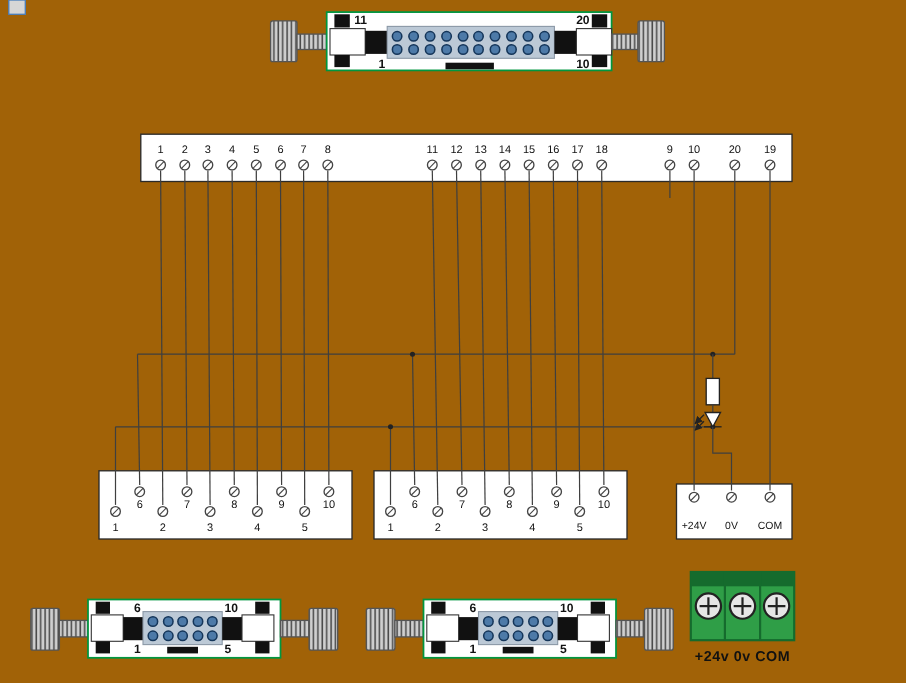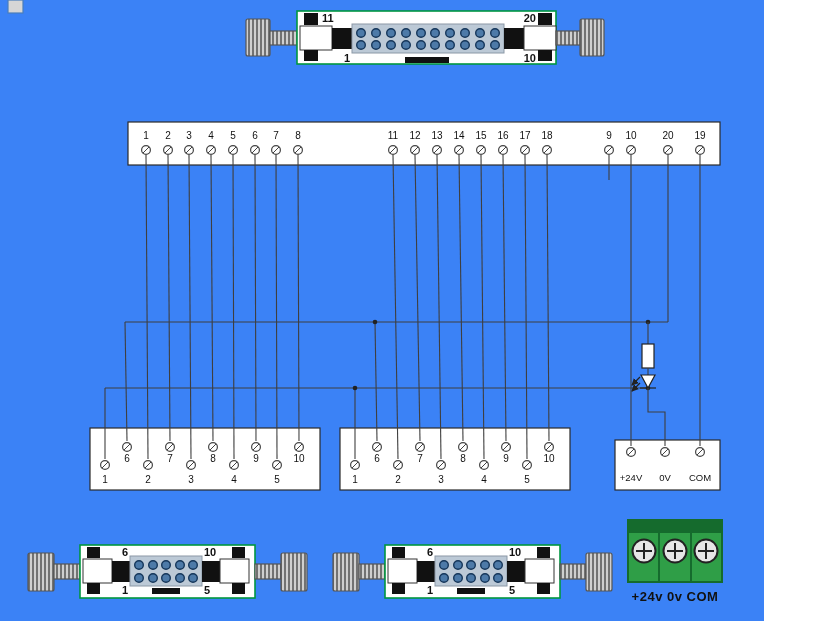--- a/index.html
+++ b/index.html
@@ -1,16 +1,16 @@
 <!DOCTYPE html>
 <html style="--green: #009640; --pin: #4d7aa8; --pin_border: #15365a; --strip: #bcc9d6; --wire: #3f3f3f; --photo_green: #2f9e47; --photo_green_dark: #156b2d;"><head>
 <meta charset="utf-8">
 <style>
   html,body { margin:0; padding:0; background:#ffffff; }
-  .canvas { position:relative; width:764px; height:621px; background:#3b82f6; overflow:hidden; }
+  .canvas { position:relative; width:824px; height:621px; background:#a16207; overflow:hidden; }
   svg { display:block; }
   text { font-family:"Liberation Sans", sans-serif; fill:#111111; }
   .tnum   { font-size:10px; text-anchor:middle; }
   .rowlab { font-size:10px; text-anchor:middle; }
   .pwrlab { font-size:9.5px; text-anchor:middle; }
   .corner { font-size:11px; font-weight:bold; }
   .cap    { font-size:13px; font-weight:bold; text-anchor:middle; letter-spacing:0.5px; }
   .wire     { stroke:var(--wire,#3f3f3f); stroke-width:1.1; fill:none; }
   .greenbox { fill:#ffffff; stroke:var(--green,#009640); stroke-width:1.6; }
   .blockbox { fill:#ffffff; stroke:#2a2a2a; stroke-width:1.2; }

